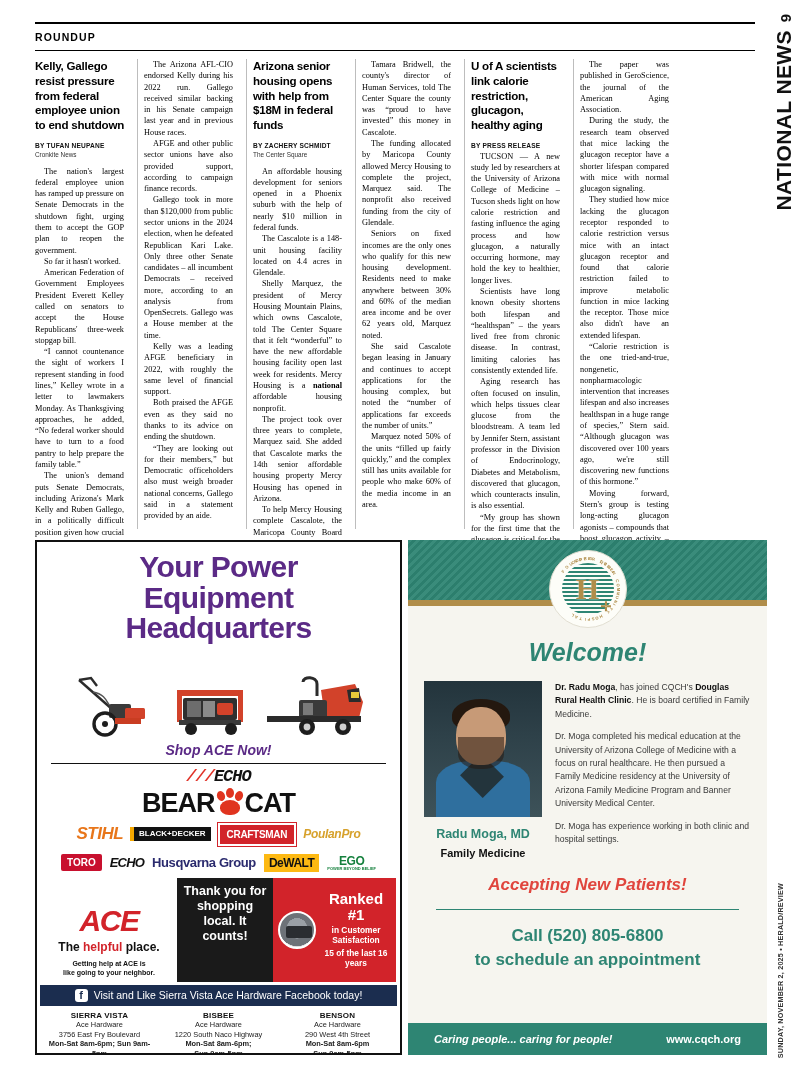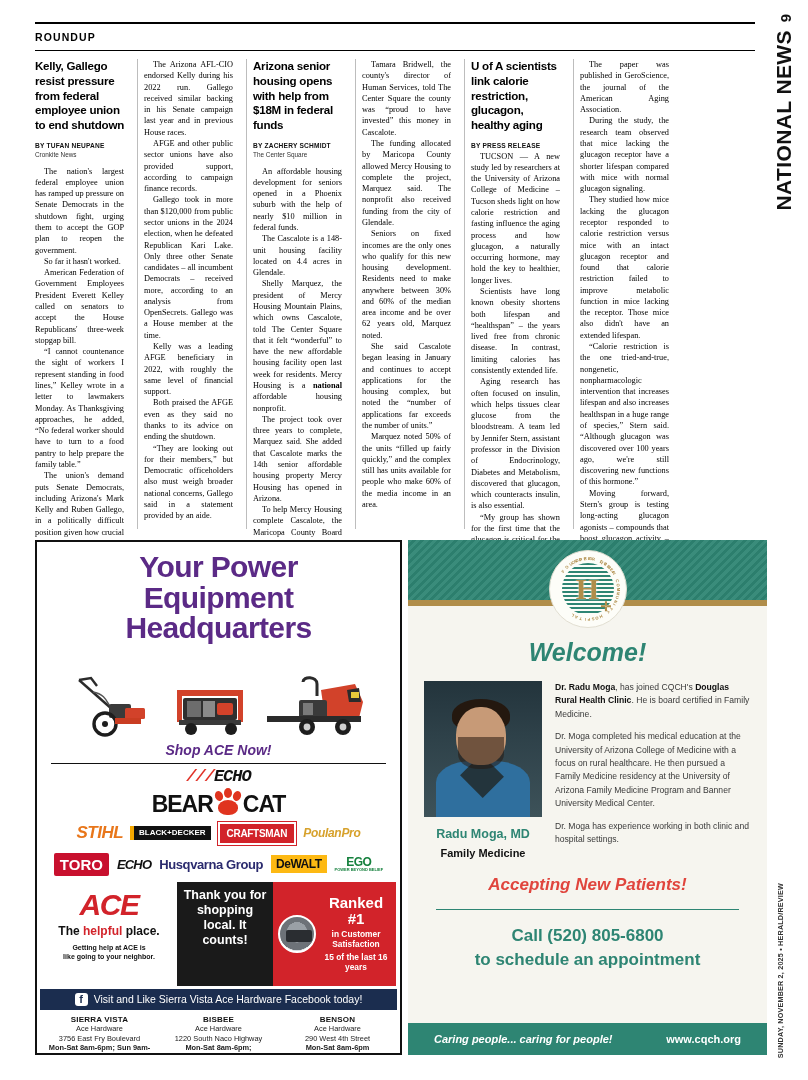--- a/index.html
+++ b/index.html
@@ -207,21 +207,21 @@
     font-style: italic;
     font-size: 17px;
     color: #111;
     letter-spacing: -1px;
   }
   .echo-logo .slash { color: #e03127; }
   .bearcat {
     text-align: center;
     font-family: "Liberation Sans", sans-serif;
     font-weight: 700;
-    font-size: 23px;
+    font-size: 27px;
     color: #111;
     letter-spacing: -1px;
     line-height: 1;
     margin: 2px 0 4px;
     position: relative;
   }
   .paw {
     display: inline-block;
     width: 30px; height: 28px;
     position: relative;
@@ -278,21 +278,21 @@
   .brandrow2 {
     display: flex;
     align-items: center;
     justify-content: center;
     gap: 8px;
     margin: 8px 6px 6px;
   }
   .b-toro {
     background: #c8102e; color: #fff;
     font-family: "Liberation Sans", sans-serif;
-    font-weight: 700; font-size: 15px;
+    font-weight: 700; font-size: 10px;
     padding: 3px 6px; border-radius: 2px;
   }
   .b-echo2 {
     font-family: "Liberation Sans", sans-serif;
     font-weight: 700; font-style: italic;
     font-size: 13px; color: #111;
     letter-spacing: -0.8px;
   }
   .b-husq {
     font-family: Liberation Sans, sans-serif;
@@ -318,20 +318,21 @@
 
   .ace-bottom {
     display: flex;
     margin: 4px 4px 0;
     height: 104px;
   }
   .ace-logo-box {
     width: 136px;
     text-align: center;
     padding-top: 6px;
+    margin-top: 20px;
   }
   .ace-mark {
     font-family: "Liberation Sans", sans-serif;
     font-weight: 700;
     font-size: 30px;
     color: #d2232a;
     letter-spacing: -1.5px;
     font-style: italic;
   }
   .ace-tag {

